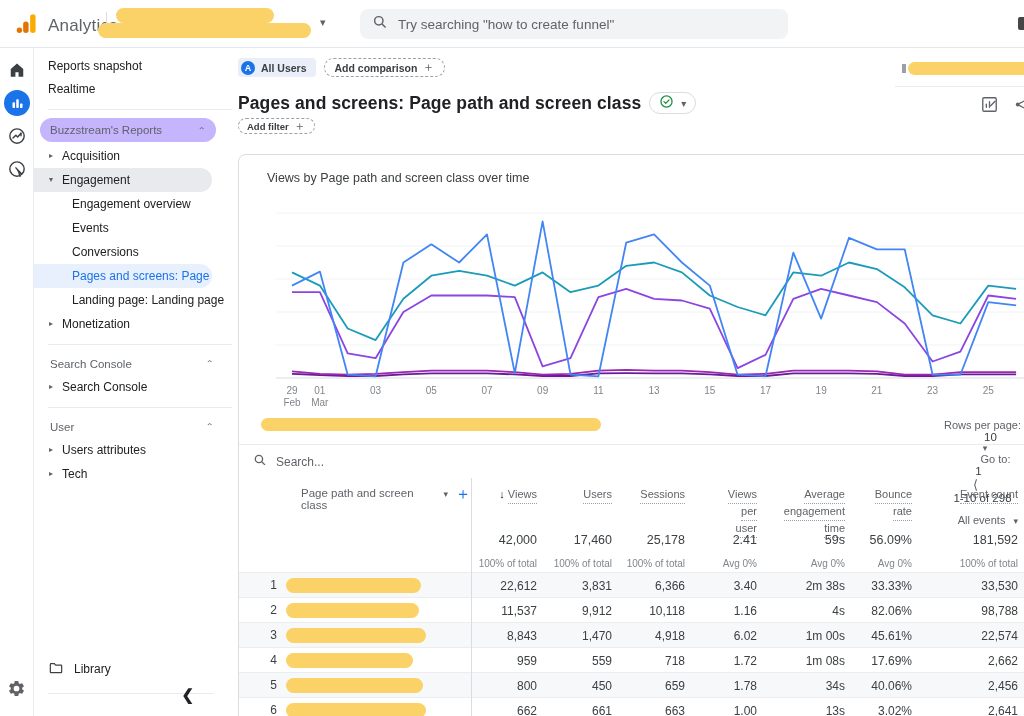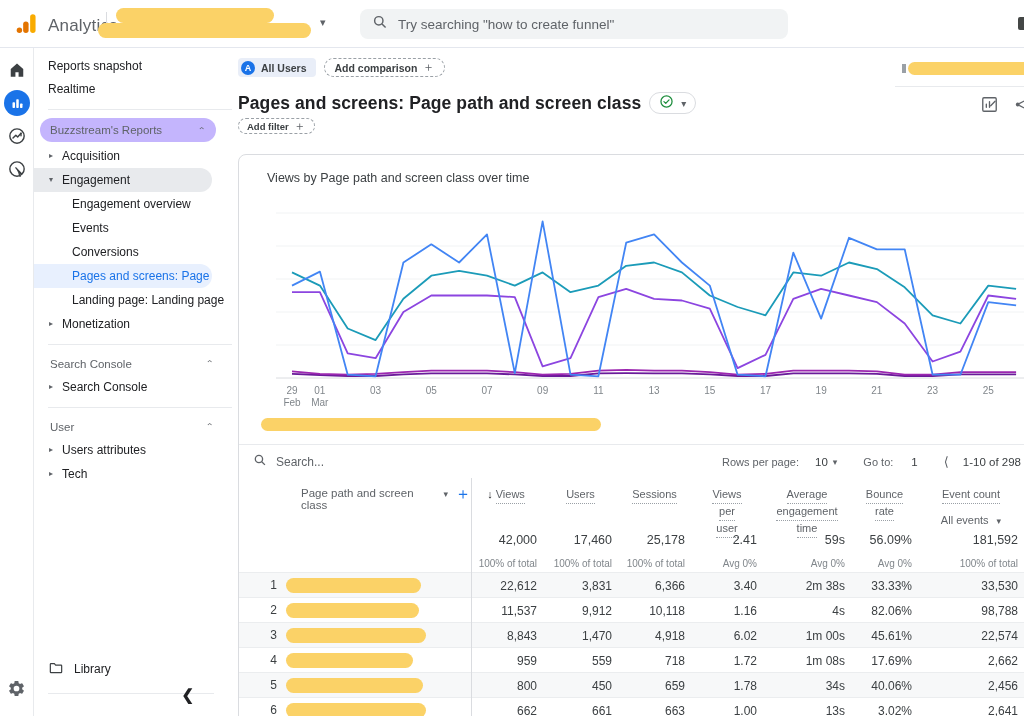--- a/index.html
+++ b/index.html
@@ -91,35 +91,35 @@
   .chart-title { position:absolute; left:28px; top:16px; font-size:12.5px; color:#3c4043; }
   .chart-svg { position:absolute; left:17px; top:45px; }
   .legend-redact { position:absolute; left:22px; top:263px; width:340px; height:13px; border-radius:7px; }
 
   .toolbar { height:34px; border-top:1px solid #e8eaed; display:flex; align-items:center;
              padding:0 16px 0 14px; }
   .tb-search { display:flex; align-items:center; gap:9px; flex:1; }
   .tb-search input { border:none; outline:none; font-size:12px; color:#c2410c; width:200px;
                      font-family:"Liberation Sans", sans-serif; }
   .tb-search input::placeholder { color:#5f6368; }
-  .tb-right { display:flex; align-items:center; font-size:11px; color:#5f6368; }
+  .tb-right { display:flex; align-items:center; font-size:11px; color:#5f6368;flex-direction:column; }
   .tb-val { color:#3c4043; font-size:11.5px; }
   .tb-caret { font-size:9px; color:#5f6368; margin-left:5px; }
   .pag-prev { font-size:13px; color:#5f6368; margin:0 14px 0 0; cursor:pointer; }
 
   .grid-row { display:grid; grid-template-columns:232px 74px 75px 73px 72px 88px 67px 106px; }
   .table-body { position:relative; }
   .table-body::before { content:""; position:absolute; left:232px; top:0; bottom:0; width:1px;
                         background:#dadce0; }
   .thead { height:48px; font-size:11px; color:#5f6368; }
   .thead .dim-cell { padding:9px 0 0 62px; display:flex; align-items:flex-start; gap:7px; }
   .dim-label { color:#5f6368; font-size:11.5px; }
   .dim-caret { font-size:9px; color:#5f6368; margin-top:2px; }
   .dim-plus { color:#1a73e8; font-size:16px; line-height:13px; cursor:pointer; }
-  .m-h { padding:9px 8px 0 4px; text-align:center; cursor:pointer; }
+  .m-h { padding:9px 8px 0 4px; text-align:right; cursor:pointer; }
   .m-h .u { border-bottom:1px dotted #9aa0a6; padding-bottom:1px; line-height:15px; display:inline-block; }
   .m-h .line { display:block; line-height:15px; }
   .m-h .sub { display:block; margin-top:10px; color:#5f6368; border:none; }
   .sort-arrow { color:#202124; }
   .totals { height:46px; font-size:12.5px; color:#3c4043; }
   .totals .t-cell { text-align:right; padding:7px 8px 0 0; }
   .totals .t-sub { display:block; font-size:10px; color:#80868b; margin-top:11px; }
   .drow { height:25px; border-top:1px solid #ebedef; font-size:12px; color:#3c4043; }
   .drow.odd { background:#f7f8f9; }
   .drow .name-cell { display:flex; align-items:center; gap:9px; padding-left:20px; }

